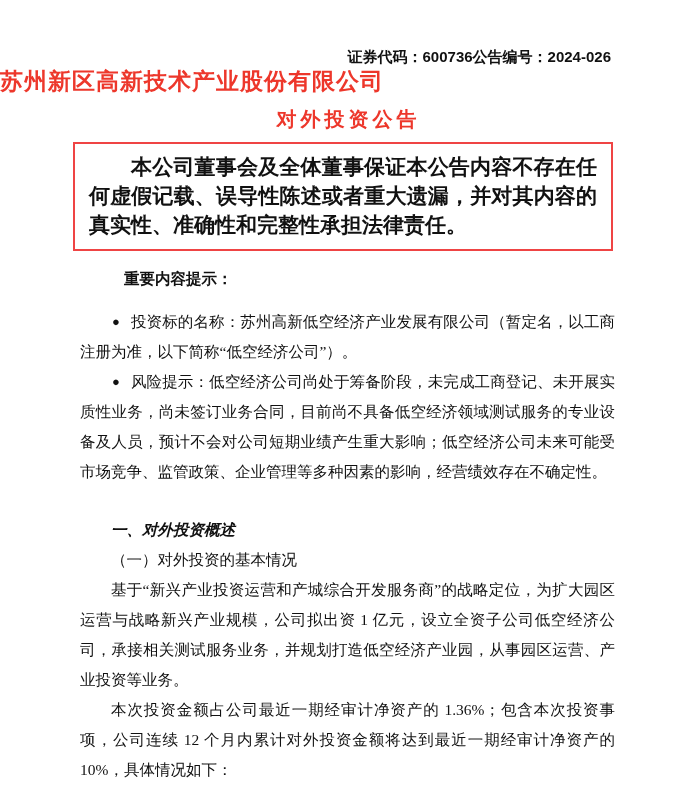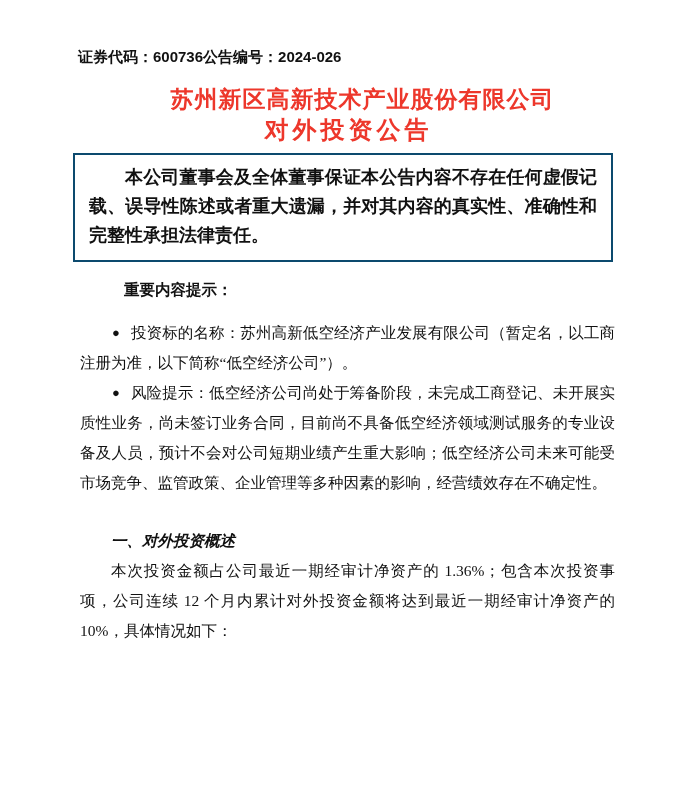--- a/index.html
+++ b/index.html
@@ -12,59 +12,57 @@
     width: 697px;
     height: 810px;
     background: #ffffff;
     overflow: hidden;
     color: #111111;
     font-family: "Liberation Serif", "DejaVu Serif", serif;
   }
   
   .doc-header {
     display: flex;
-    justify-content: flex-start;
-    margin: 47px 86px 0 78px;
+    justify-content: flex-end;
+    margin: 47px 86px 0 34px;
     font-family: "Liberation Sans", "DejaVu Sans", sans-serif;
     font-weight: bold;
     font-size: 15px;
     line-height: 20px;
     white-space: nowrap;
   }
   
   .company-title {
-    margin-top: 18px;
-    text-align: center;
+    text-align: left;
     color: #ed372b;
     font-family: "Liberation Sans", "DejaVu Sans", sans-serif;
     font-weight: bold;
     font-size: 23px;
     line-height: 28px;
     letter-spacing: 1px;
-    padding-left: 28px;
   }
   .announcement-title {
-    margin-top: 4px;
+    margin-top: 11px;
     text-align: center;
     color: #ed372b;
     font-family: "Liberation Sans", "DejaVu Sans", sans-serif;
     font-weight: bold;
-    font-size: 24px;
+    font-size: 20px;
     line-height: 26px;
     letter-spacing: 4px;
   }
   
   .disclaimer-box {
     box-sizing: border-box;
     margin: 10px 84px 0 73px;
-    border: 2px solid #0c4a6e;
+    border: 2px solid #ef4444;
     padding: 8px 14px 10px 14px;
     font-family: "Liberation Sans", "DejaVu Sans", sans-serif;
     font-weight: bold;
-    font-size: 18px;
+    font-size: 21px;
     line-height: 29px;
     text-indent: 2em;
     text-align: justify;
   }
   
   .content {
     margin: 6px 82px 0 80px;
     font-size: 15.5px;
     line-height: 30px;
     text-align: justify;
@@ -127,19 +125,21 @@
       <span class="bullet-marker">●</span><span>投资标的名称：苏州高新低空经济产业发展有限公司（暂定名，以工商注册为准，以下简称“低空经济公司”）。</span>
     </p>
 
 
     <p class="bullet-para">
       <span class="bullet-marker">●</span><span>风险提示：低空经济公司尚处于筹备阶段，未完成工商登记、未开展实质性业务，尚未签订业务合同，目前尚不具备低空经济领域测试服务的专业设备及人员，预计不会对公司短期业绩产生重大影响；低空经济公司未来可能受市场竞争、监管政策、企业管理等多种因素的影响，经营绩效存在不确定性。</span>
     </p>
 
     <p class="section-heading">一、对外投资概述</p>
 
+    <p class="subsection-heading">（一）对外投资的基本情况</p>
 
+    <p class="body-para">基于“新兴产业投资运营和产城综合开发服务商”的战略定位，为扩大园区运营与战略新兴产业规模，公司拟出资 1 亿元，设立全资子公司低空经济公司，承接相关测试服务业务，并规划打造低空经济产业园，从事园区运营、产业投资等业务。</p>
 
     <p class="body-para">本次投资金额占公司最近一期经审计净资产的 1.36%；包含本次投资事项，公司连续 12 个月内累计对外投资金额将达到最近一期经审计净资产的 10%，具体情况如下：</p>
 
   </div>
 
 </div>
 
 </body></html>

